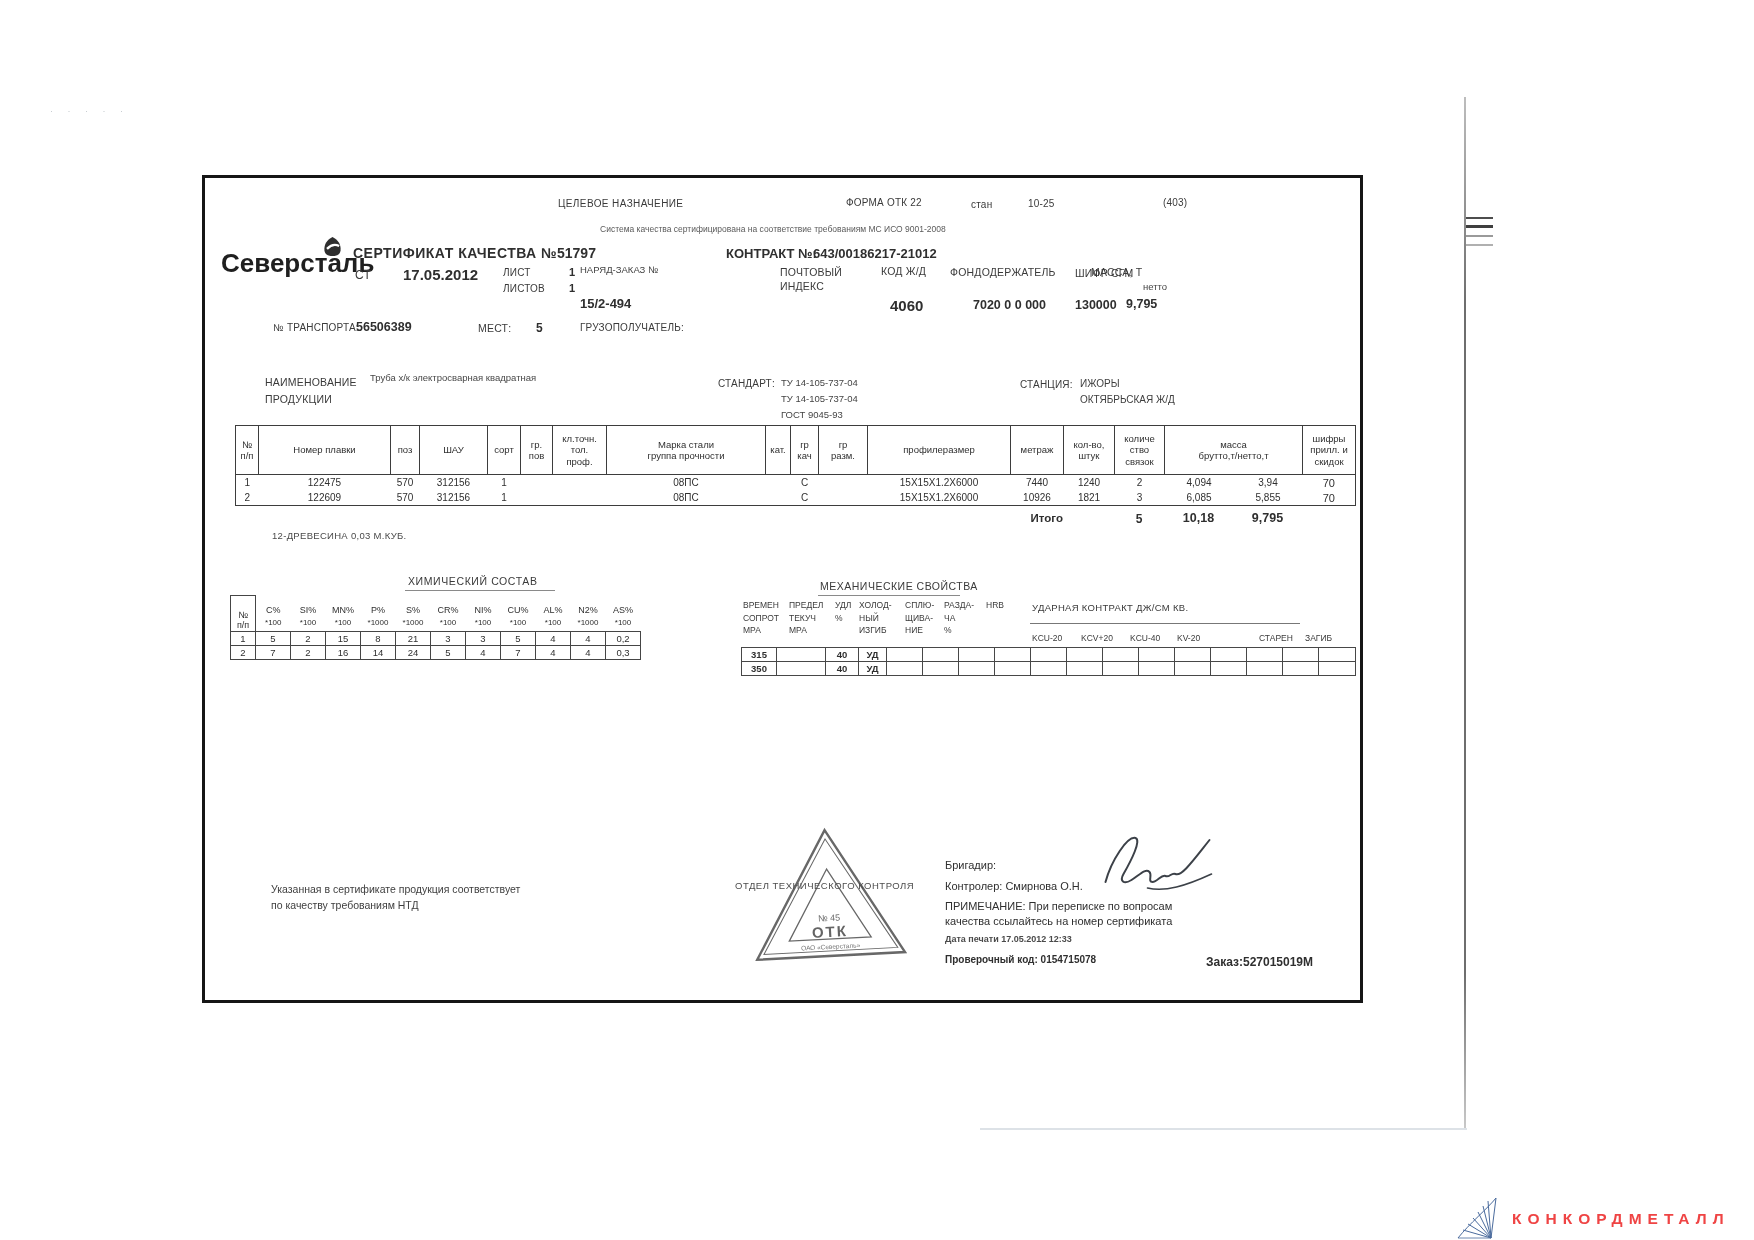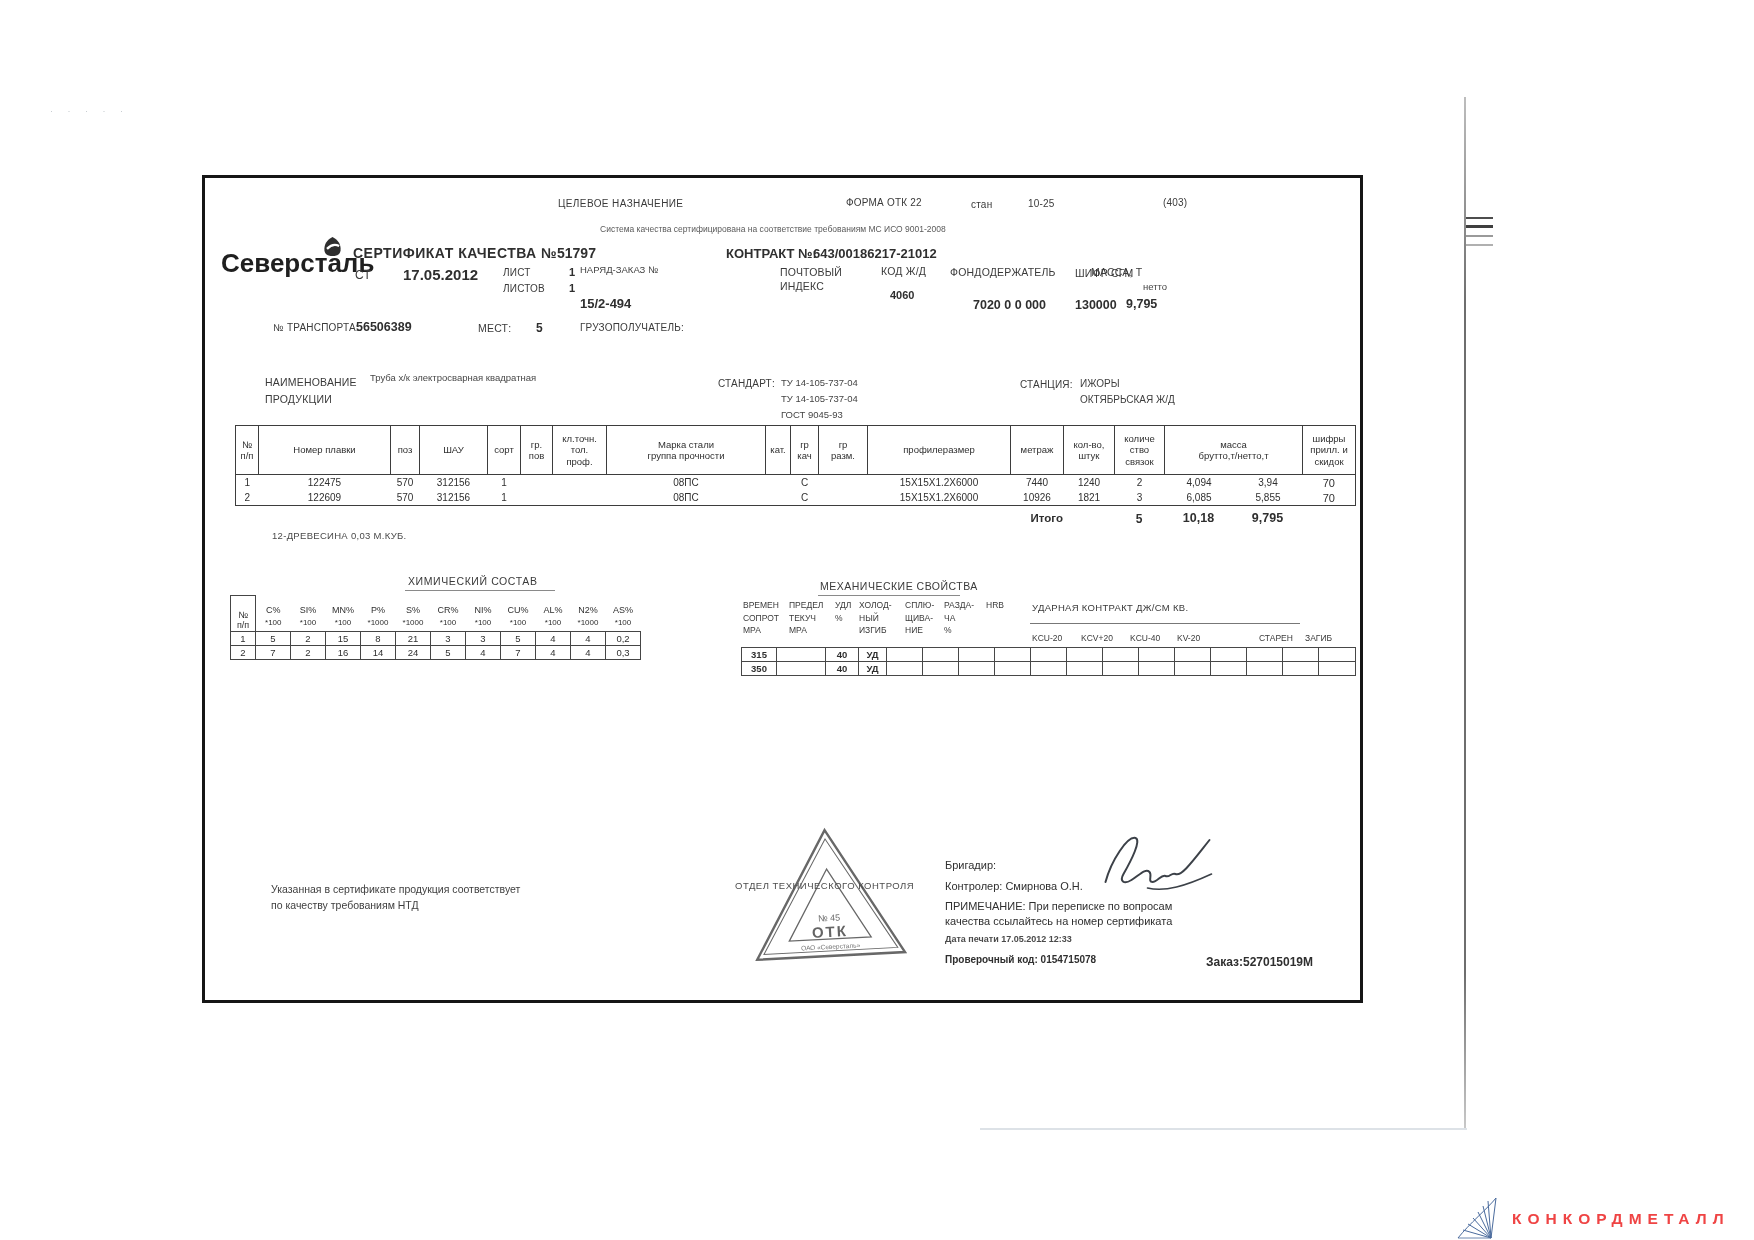--- a/index.html
+++ b/index.html
@@ -81,21 +81,21 @@
     <span class="abs b" style="left:364px;top:104px;font-size:11px;">1</span>
     <span class="abs" style="left:375px;top:86px;font-size:9.5px;color:#444;">НАРЯД-ЗАКАЗ №</span>
     <span class="abs b" style="left:375px;top:118px;font-size:13px;">15/2-494</span>
     <span class="abs lbl prel" style="left:575px;top:87px;line-height:14px;font-size:10.5px;">ПОЧТОВЫЙ
 ИНДЕКС</span>
     <span class="abs lbl" style="left:676px;top:87px;font-size:10.5px;">КОД Ж/Д</span>
     <span class="abs lbl" style="left:745px;top:88px;font-size:10.5px;">ФОНДОДЕРЖАТЕЛЬ</span>
     <span class="abs lbl" style="left:870px;top:89px;font-size:10.5px;">ШИФР СГМ</span>
     <span class="abs lbl" style="left:868px;top:88px;font-size:10.5px;margin-left:18px;">МАССА, Т</span>
     <span class="abs" style="left:938px;top:103px;font-size:9.5px;color:#444;">нетто</span>
-    <span class="abs b" style="left:685px;top:111px;font-size:11px;">4060</span>
+    <span class="abs b" style="left:685px;top:119px;font-size:15px;">4060</span>
     <span class="abs b" style="left:768px;top:120px;font-size:12.5px;">7020 0 0 000</span>
     <span class="abs b" style="left:870px;top:120px;font-size:12.5px;">130000</span>
     <span class="abs b" style="left:921px;top:119px;font-size:12.5px;">9,795</span>
 
     <span class="abs lbl" style="left:68px;top:144px;">№ ТРАНСПОРТА:</span>
     <span class="abs b" style="left:151px;top:142px;font-size:12.5px;">56506389</span>
     <span class="abs lbl" style="left:273px;top:144px;font-size:10.5px;">МЕСТ:</span>
     <span class="abs b" style="left:331px;top:143px;font-size:12px;">5</span>
     <span class="abs lbl" style="left:375px;top:144px;">ГРУЗОПОЛУЧАТЕЛЬ:</span>
 

